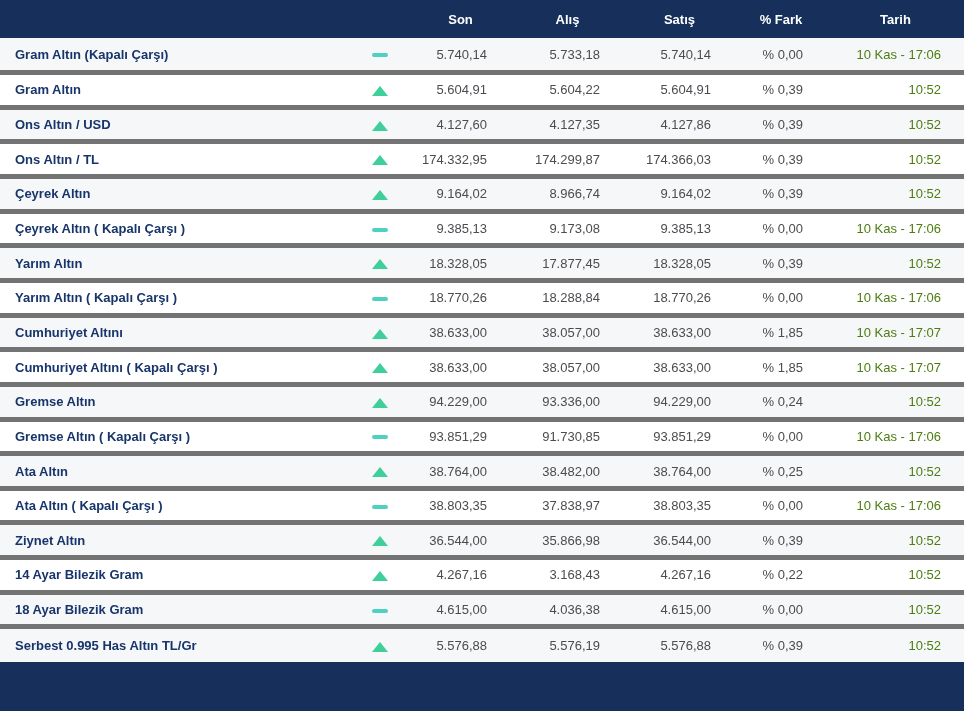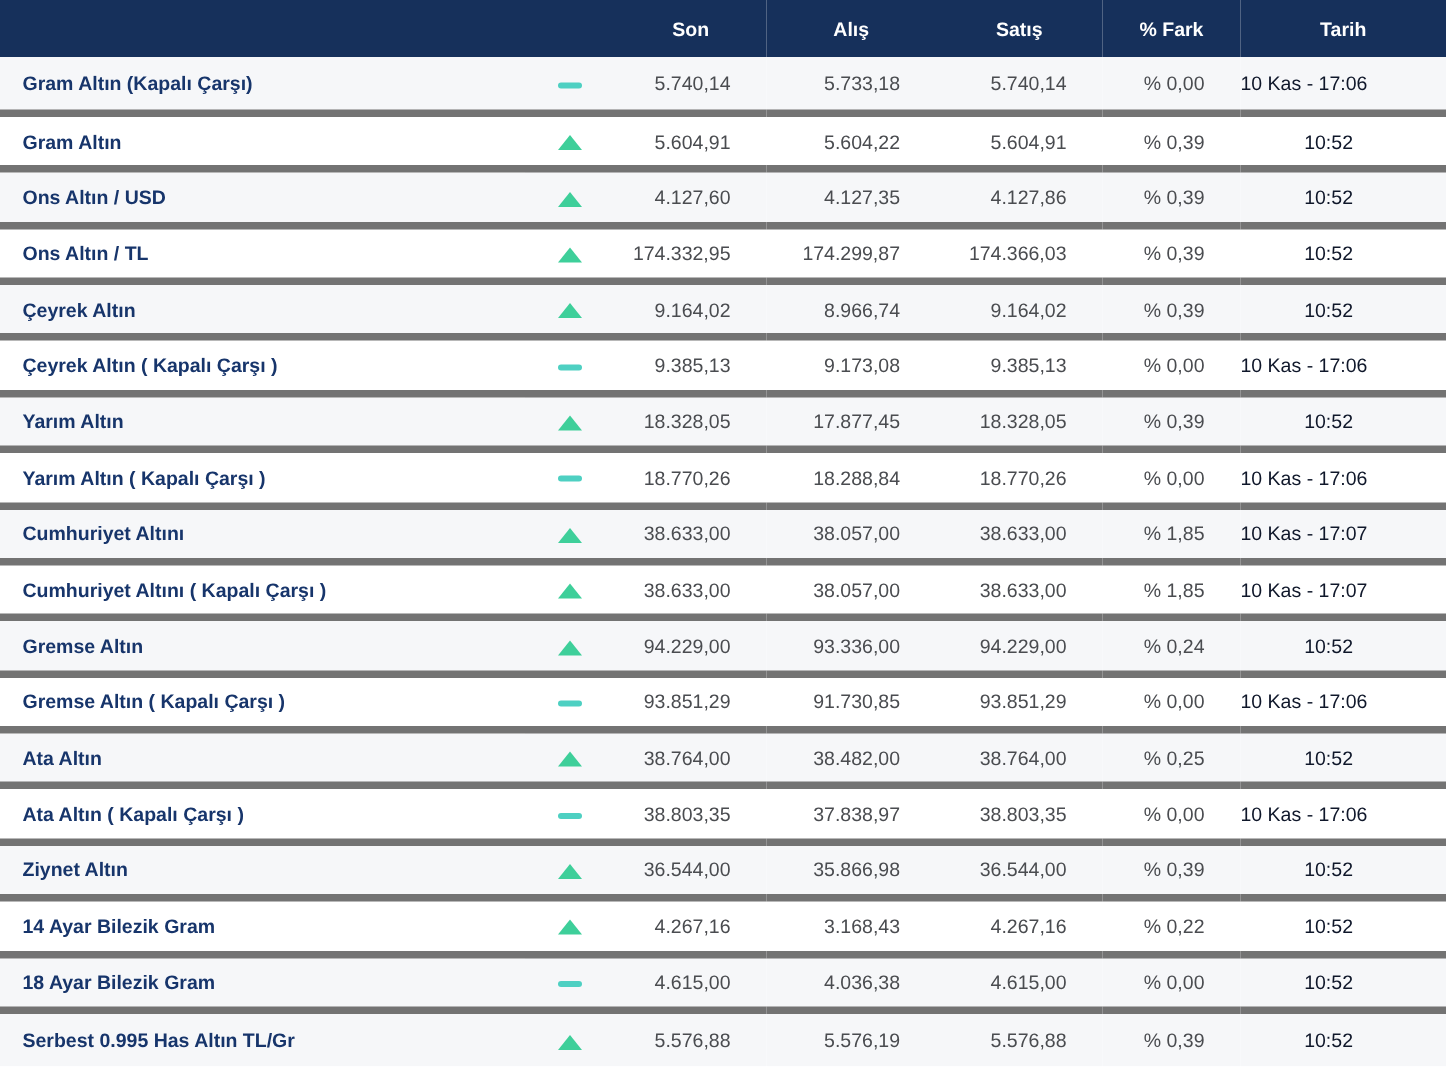--- a/index.html
+++ b/index.html
@@ -4,21 +4,21 @@
 <style>
   * { margin: 0; padding: 0; box-sizing: border-box; }
   body {
     font-family: "Liberation Sans", sans-serif;
     background: #ffffff;
   }
   .app {
     width: 964px;
     height: 711px;
     display: flex;
-    flex-direction: row;
+    flex-direction: column;
     overflow: hidden;
     background: #ffffff;
   }
   table {
     width: 964px;
     border-collapse: collapse;
     table-layout: fixed;
     font-size: 13px;
   }
   thead tr {
@@ -62,22 +62,22 @@
     border-radius: 2px;
     background: var(--flat-icon, #4ed0c2);
   }
   .cell-num {
     text-align: right;
     padding-right: 24px;
     color: #4a4c50;
     white-space: nowrap;
   }
   .cell-tarih {
-    padding-right: 62px;
-    color: #0f172a;
+    padding-right: 23px;
+    color: #4d7c0f;
   }
   .footer-bar {
     flex: 1;
     background: var(--footer-bg, #16305b);
   }
 </style>
 </head>
 <body>
 
 <div class="app">

